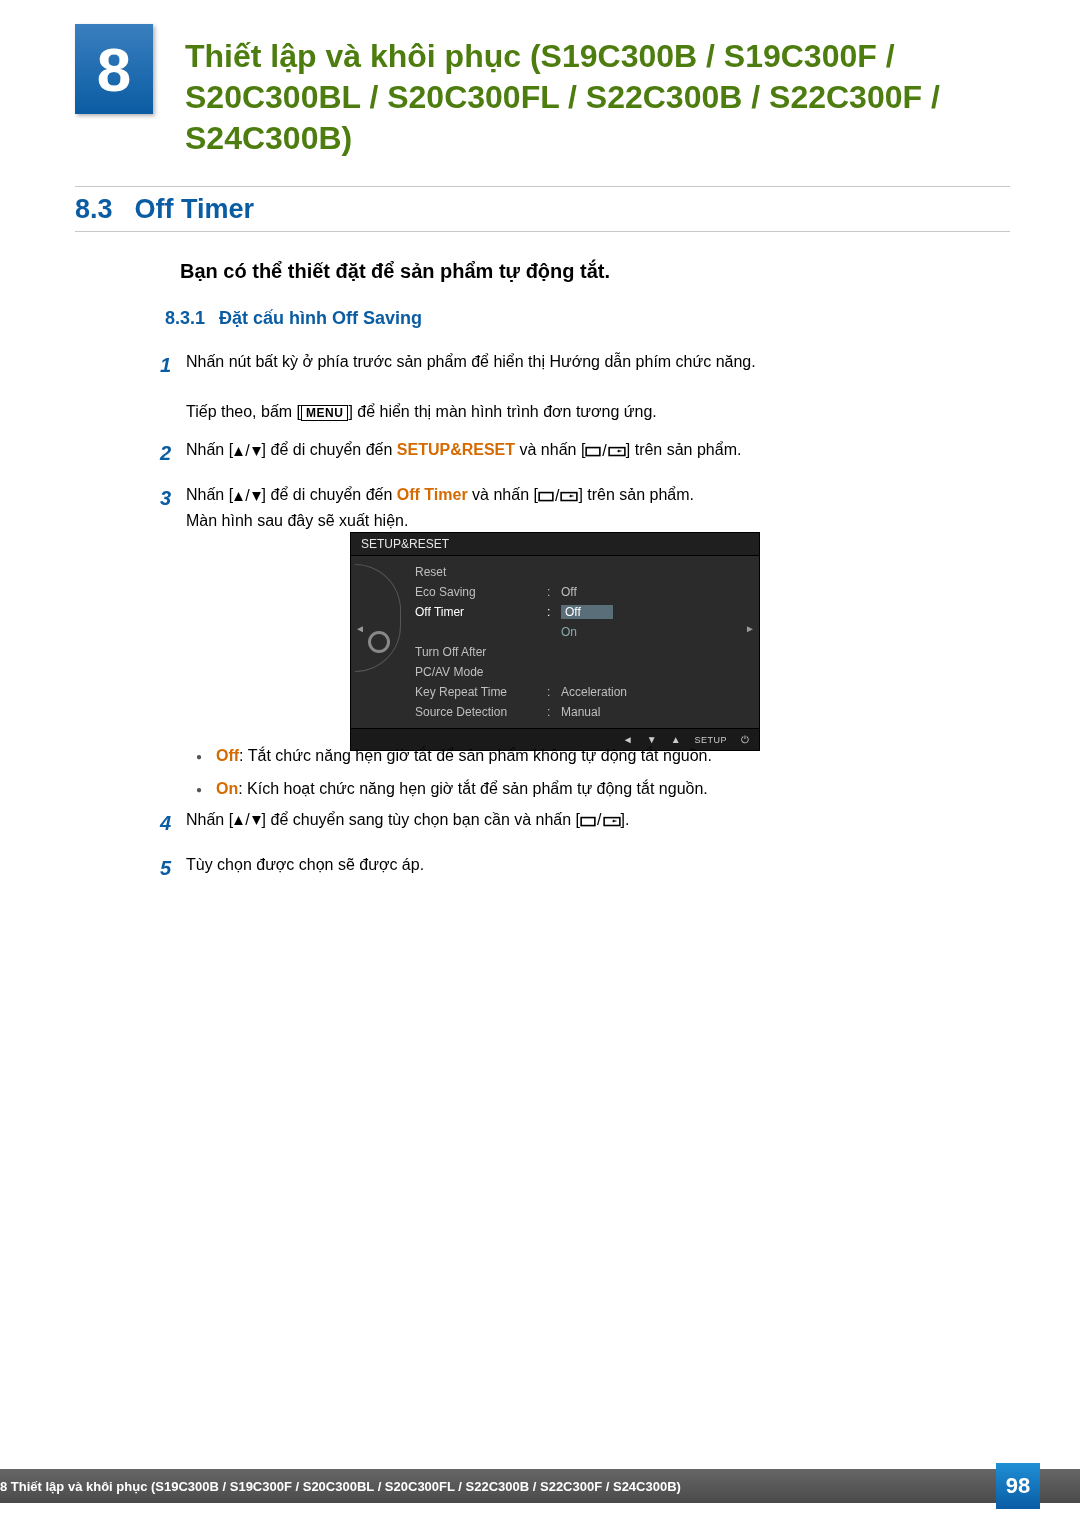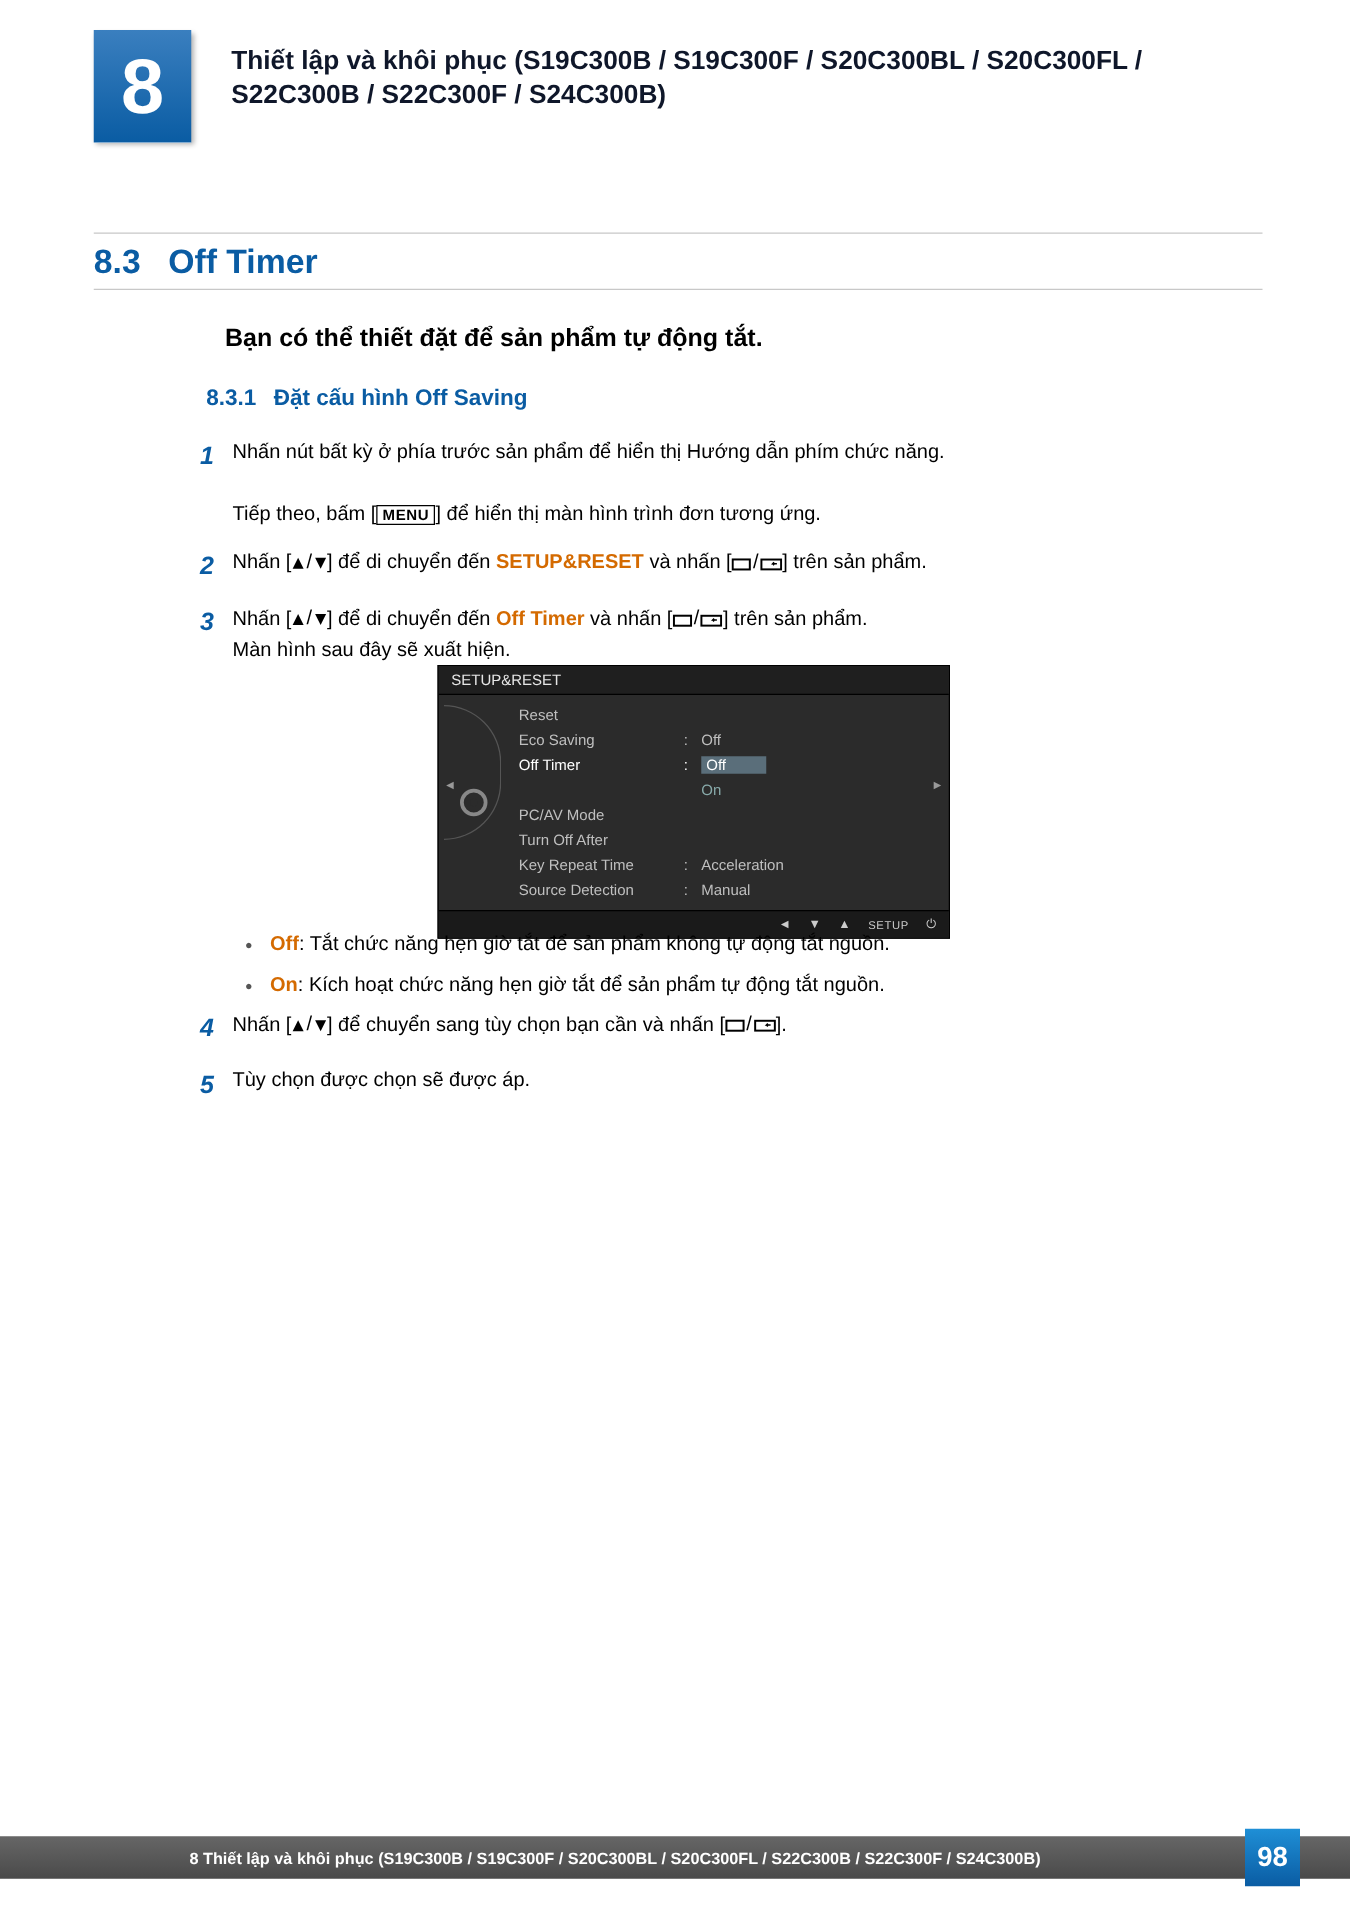--- a/index.html
+++ b/index.html
@@ -10,21 +10,21 @@
   .chapter-badge {
     position: absolute; left: 75px; top: 24px;
     width: 78px; height: 90px;
     background: linear-gradient(#3a7fbf, #0a5ca3);
     color: #fff; font-size: 62px; font-weight: bold;
     display: flex; align-items: center; justify-content: center;
     box-shadow: 2px 2px 4px rgba(0,0,0,.3);
   }
   .chapter-title {
     position: absolute; left: 185px; top: 36px; right: 70px;
-    color: #0f172a; font-size: 21px; font-weight: bold; line-height: 1.28;
+    color: #4d7c0f; font-size: 32px; font-weight: bold; line-height: 1.28;
   }
 
   
   .section-bar {
     position: absolute; left: 75px; top: 186px; right: 70px; height: 46px;
     border-top: 1px solid #c8c8c8; border-bottom: 1px solid #c8c8c8;
     display: flex; align-items: center;
   }
   .section-num { color: #0a5ca3; font-size: 27px; font-weight: bold; margin-right: 22px; }
   .section-title { color: #0a5ca3; font-size: 27px; font-weight: bold; }
@@ -77,21 +77,21 @@
   .bullets { position:absolute; left:196px; top:742px; right:70px; font-size:16px; line-height:1.7; }
   .bullets .row { display:flex; margin-bottom:6px; }
   .bullets .dot { width:20px; color:#555; font-size:10px; padding-top:6px; }
   .bullets .txt { flex:1; }
   .kw { color:#d46a00; font-weight:bold; }
 
   .steps2 { position:absolute; left:160px; top:808px; right:70px; font-size:16px; line-height:1.55; }
 
   
   .footer { position:absolute; left:0; right:0; bottom:24px; height:34px; background:linear-gradient(#666,#4a4a4a); display:flex; align-items:center; }
-  .footer-text { flex:1; color:#fff; font-size:13px; font-weight:bold; text-align:center; padding-right:12px; }
+  .footer-text { flex:1; color:#fff; font-size:13px; font-weight:bold; text-align:left; padding-right:12px; }
   .page-num { width:44px; height:46px; background:linear-gradient(#1f8fd6,#0a5ca3); color:#fff; font-size:22px; font-weight:bold; display:flex; align-items:center; justify-content:center; margin-right:40px; }
 </style>
 </head>
 <body>
 
 <div class="page">
 
   <div class="chapter-badge">8</div>
   <div class="chapter-title">Thiết lập và khôi phục (S19C300B / S19C300F / S20C300BL / S20C300FL / S22C300B / S22C300F / S24C300B)</div>
 
@@ -189,26 +189,26 @@
               <span class="label">Off Timer</span>
               <span class="colon">:</span>
               <span class="val selOff">Off</span>
             </div>
           <div class="osd-row">
               <span class="label"></span>
               <span class="colon"></span>
               <span class="val selOn">On</span>
             </div>
           <div class="osd-row">
+              <span class="label">Turn Off After</span>
+              <span class="colon"></span>
+              <span class="val"></span>
+            </div>
+          <div class="osd-row">
               <span class="label">PC/AV Mode</span>
-              <span class="colon"></span>
-              <span class="val"></span>
-            </div>
-          <div class="osd-row">
-              <span class="label">Turn Off After</span>
               <span class="colon"></span>
               <span class="val"></span>
             </div>
           <div class="osd-row">
               <span class="label">Key Repeat Time</span>
               <span class="colon">:</span>
               <span class="val">Acceleration</span>
             </div>
           <div class="osd-row">
               <span class="label">Source Detection</span>

